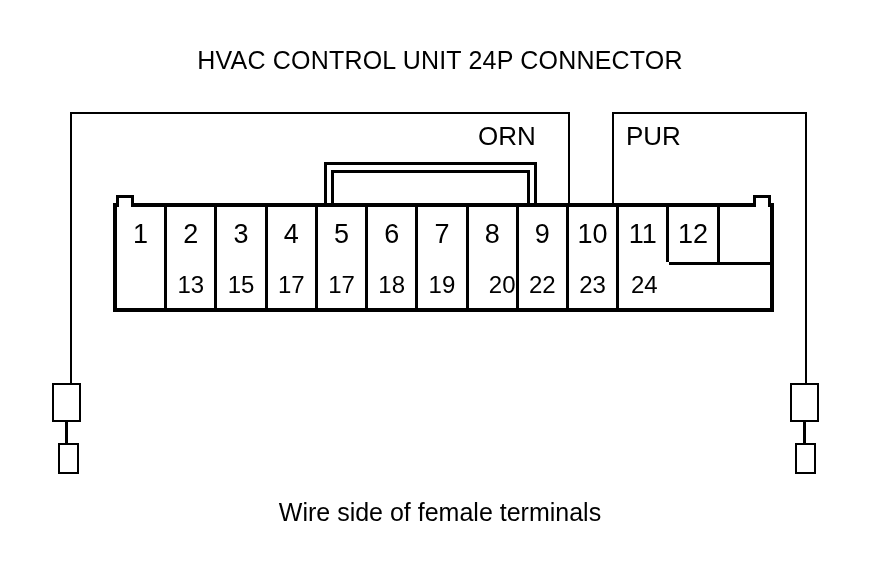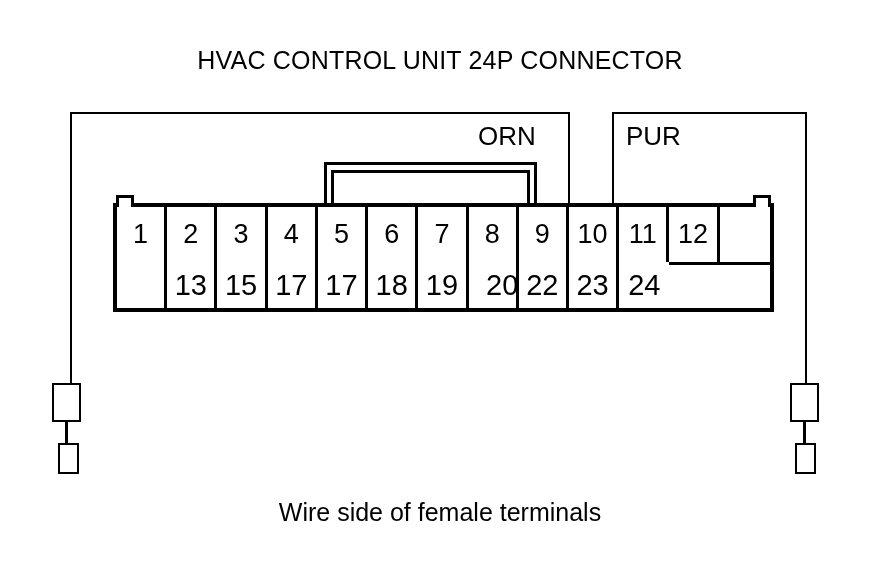--- a/index.html
+++ b/index.html
@@ -161,21 +161,21 @@
     border-right: 3px solid #000000;
     box-sizing: border-box;
     display: flex;
     align-items: center;
     justify-content: center;
     font-size: 27px;
     line-height: 1;
     background: #ffffff;
   }
   #row-bottom .pin {
-    font-size: 29px;
+    font-size: 24px;
   }
   .pin.last { border-right: none; }
   .pin.blank { }
   #row-sep {
     position: absolute;
     left: 4px;
     top: 67px;
     width: 653px;
     height: 3px;
     background: #000000;

